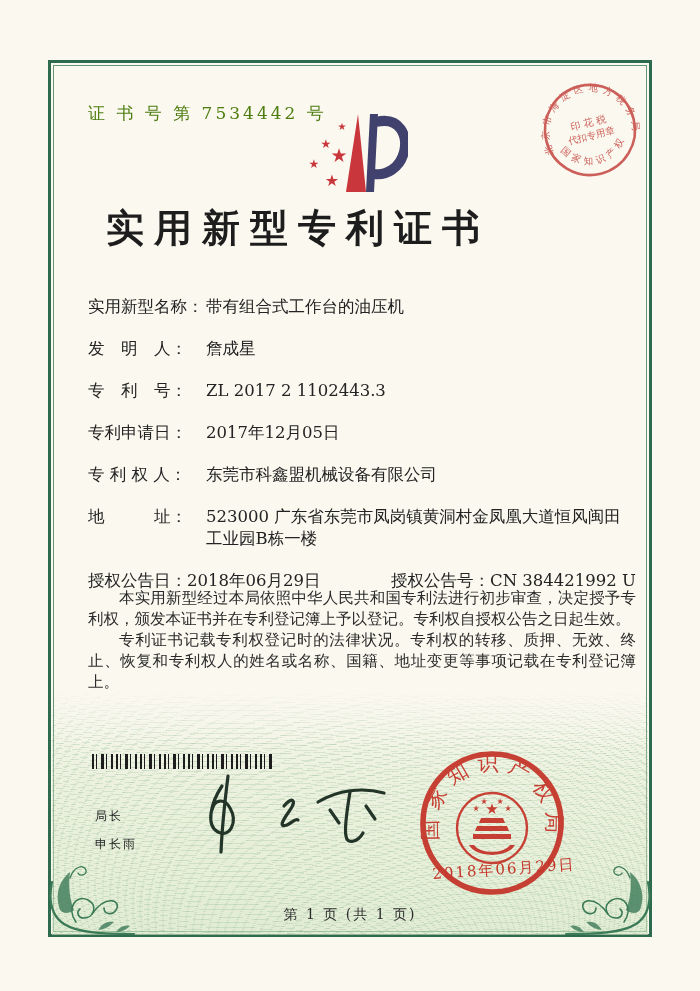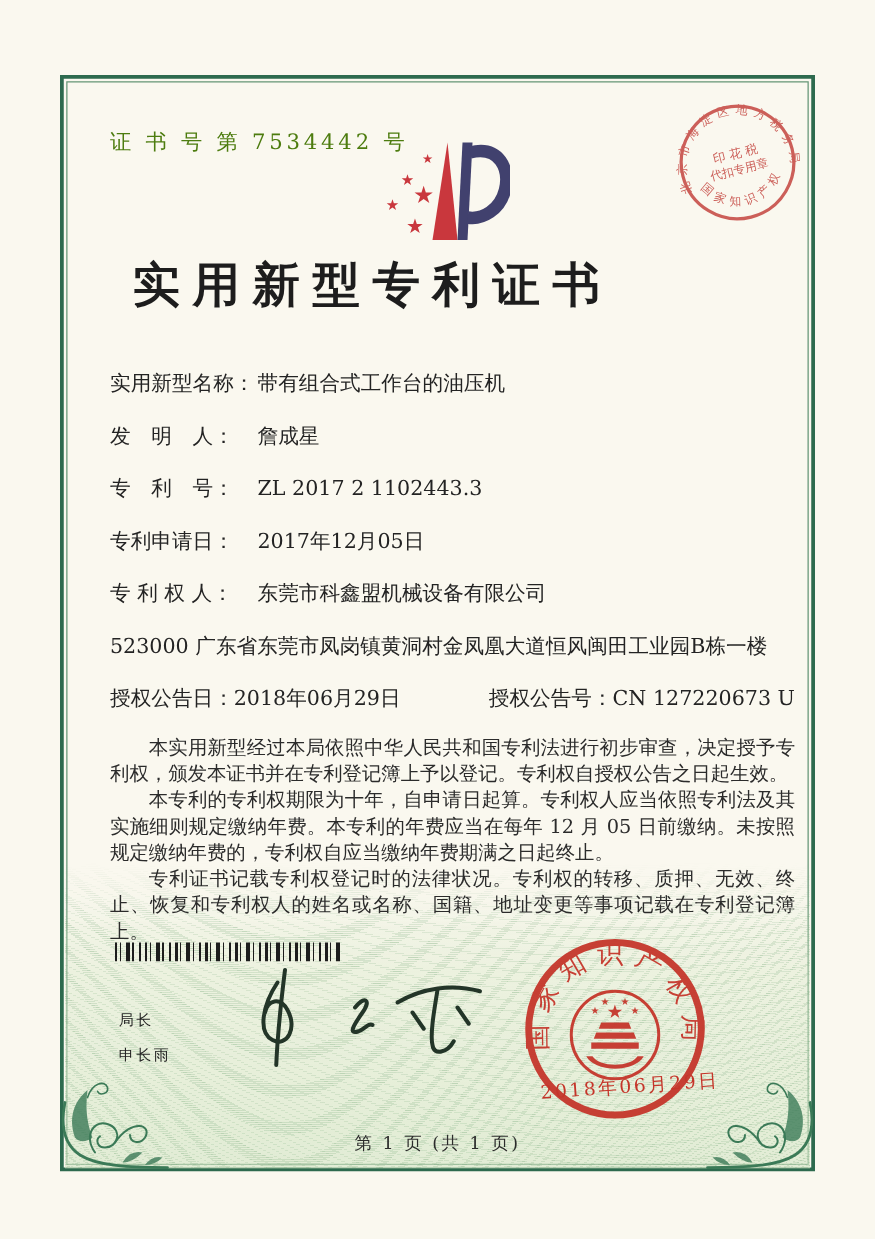--- a/index.html
+++ b/index.html
@@ -158,31 +158,31 @@
     </div>
     <div class="row">
       <span class="lbl">专利申请日：</span>
       <span class="val">2017年12月05日</span>
     </div>
     <div class="row">
       <span class="lbl">专 利 权 人：</span>
       <span class="val">东莞市科鑫盟机械设备有限公司</span>
     </div>
     <div class="row">
+      <span class="lbl">地　　　址：</span>
       <span class="val">523000 广东省东莞市凤岗镇黄洞村金凤凰大道恒风闽田工业园B栋一楼</span>
     </div>
     <div class="grant">
       <span class="pair"><span>授权公告日：</span><span>2018年06月29日</span></span>
-      <span class="pair"><span>授权公告号：</span><span>CN 127220673 U</span></span>
+      <span class="pair"><span>授权公告号：</span><span>CN 384421992 U</span></span>
     </div>
   </div>
 
   <div class="bodytext">
     <p>本实用新型经过本局依照中华人民共和国专利法进行初步审查，决定授予专利权，颁发本证书并在专利登记簿上予以登记。专利权自授权公告之日起生效。</p>
-    <p>本专利的专利权期限为十年，自申请日起算。专利权人应当依照专利法及其实施细则规定缴纳年费。本专利的年费应当在每年 12 月 05 日前缴纳。未按照规定缴纳年费的，专利权自应当缴纳年费期满之日起终止。</p>
     <p>专利证书记载专利权登记时的法律状况。专利权的转移、质押、无效、终止、恢复和专利权人的姓名或名称、国籍、地址变更等事项记载在专利登记簿上。</p>
   </div>
 
   <div class="barcode"></div>
 
   <div class="signer">
     <div>局长</div>
     <div>申长雨</div>
   </div>
 

